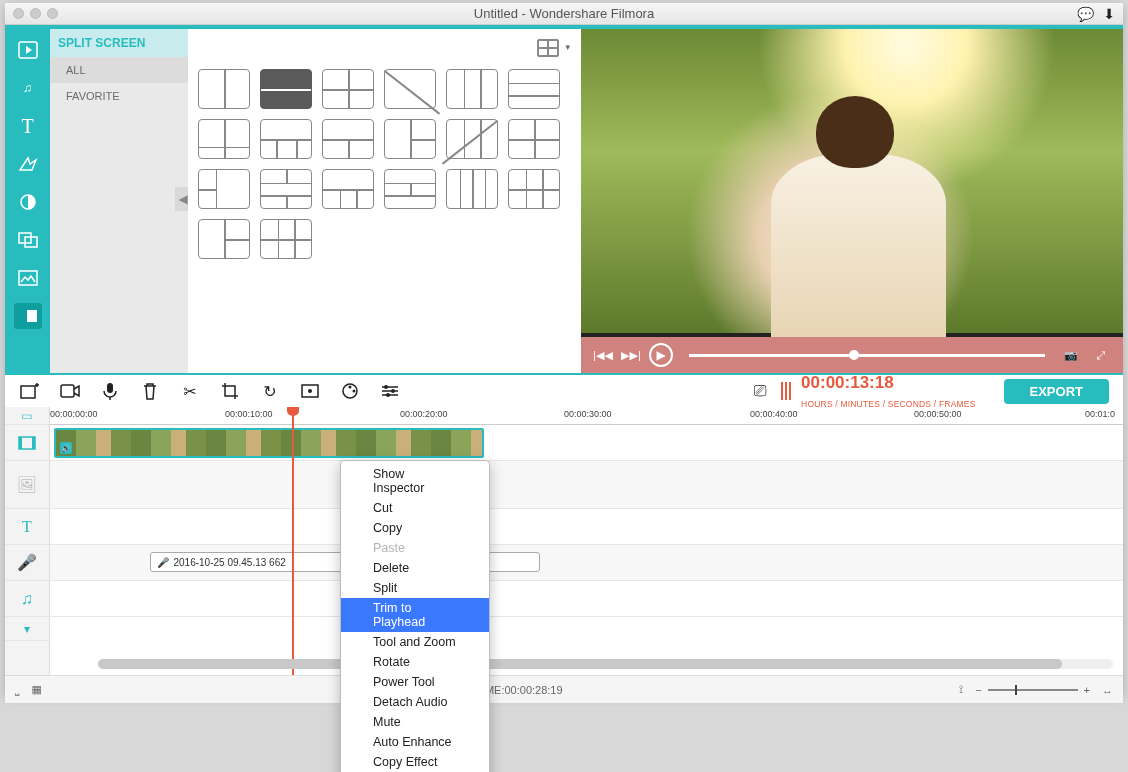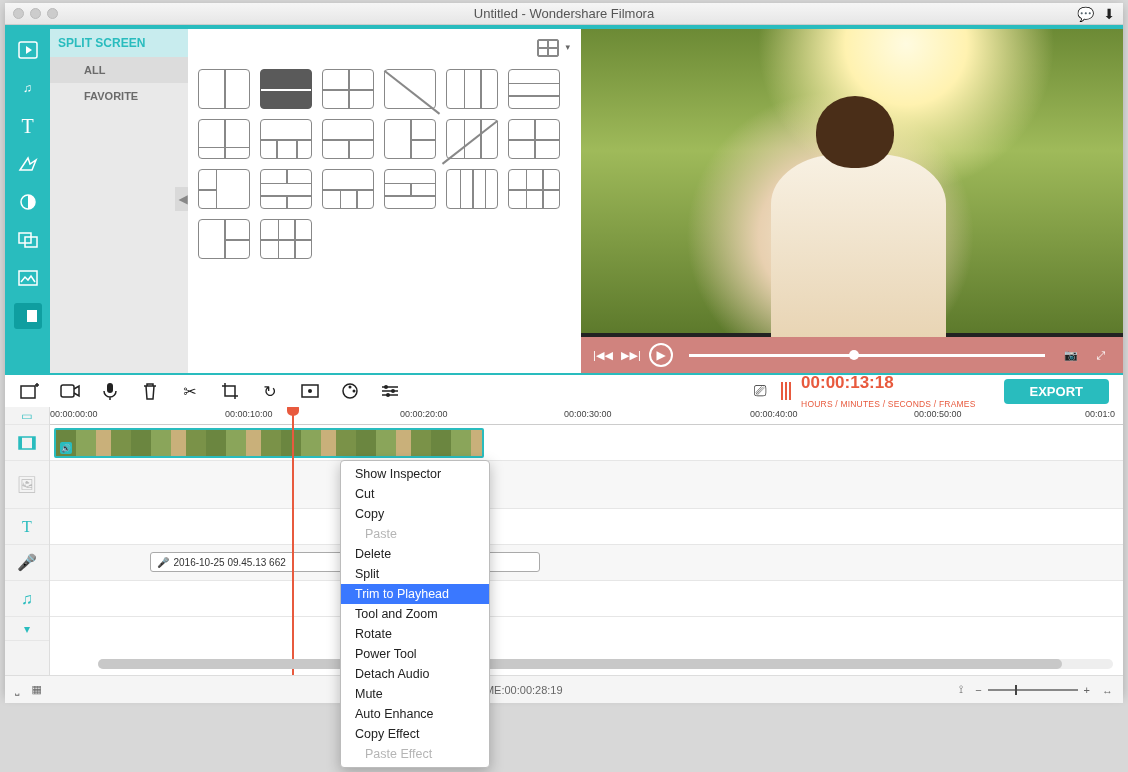--- a/index.html
+++ b/index.html
@@ -10,21 +10,21 @@
 .tl { width:11px; height:11px; border-radius:50%; background:#ccc; border:1px solid #bbb; }
 .title { position:absolute; left:0; right:0; text-align:center; font-size:13px; color:#555; }
 .titlebar-right { margin-left:auto; display:flex; gap:8px; font-size:14px; color:#222; }
 .topstrip { height:4px; background:#29bcbe; }
 .content { display:flex; height:344px; }
 .lefticons { width:45px; background:#29bcbe; display:flex; flex-direction:column; align-items:center; padding-top:8px; gap:12px; color:#fff; }
 .lefticons .ic { width:28px; height:26px; display:flex; align-items:center; justify-content:center; cursor:pointer; }
 .lefticons .ic.active { background:#0f9ea0; border-radius:3px; }
 .catpanel { width:138px; background:#e9e9e9; }
 .catheader { height:28px; background:#c8ecee; color:#29bcbe; font-weight:600; font-size:12px; padding:7px 8px; }
-.catitem { padding:7px 34px; color:#6b6b6b; font-size:11px; cursor:pointer;font-weight:bold; }
+.catitem { padding:7px 16px; color:#6b6b6b; font-size:11px; cursor:pointer; }
 .catitem.active { background:#dcdcdc; }
 .sidetoggle { position:absolute; left:170px; top:184px; width:16px; height:24px; background:#d9d9d9; border-radius:0 4px 4px 0; display:flex; align-items:center; justify-content:center; color:#888; cursor:pointer; }
 .templates { flex:1; background:#fff; padding:18px 10px; position:relative; }
 .gridswitch { position:absolute; top:10px; right:22px; width:22px; height:18px; border:1px solid #888; border-radius:2px; display:flex; flex-wrap:wrap; }
 .gridswitch div{ width:50%; height:50%; border:1px solid #888; box-sizing:border-box; }
 .gridswitch::after{ content:"▾"; position:absolute; right:-12px; top:2px; font-size:9px; color:#666; }
 .tgrid { display:grid; grid-template-columns:repeat(6,52px); grid-auto-rows:40px; gap:10px 10px; margin-top:22px; }
 .tcell { border:1.5px solid #888; border-radius:4px; background:#fff; position:relative; cursor:pointer; }
 .tcell.sel { background:#5a5a5a; border-color:#5a5a5a; }
 .tcell.sel .ln { background:#fff !important; }
@@ -73,22 +73,22 @@
 .playhead::before{content:"";position:absolute;top:-6px;left:-5px;width:12px;height:10px;background:#e85a3e;border-radius:2px 2px 50% 50%;}
 .hscroll{position:absolute;bottom:6px;left:48px;right:10px;height:10px;background:#eee;border-radius:5px;}
 .hscroll .thumb{position:absolute;left:0;width:95%;top:0;bottom:0;background:#c8c8c8;border-radius:5px;}
 .statusbar{height:28px;background:#f5f5f5;border-top:1px solid #ddd;display:flex;align-items:center;padding:0 10px;gap:12px;font-size:11px;color:#666;}
 .statusbar .sp{flex:1;}
 .zoom{display:flex;align-items:center;gap:6px;}
 .zoom .ztrack{width:90px;height:2px;background:#888;position:relative;}
 .zoom .ztrack::after{content:"";position:absolute;left:30%;top:-4px;width:2px;height:10px;background:#444;}
 
 .ctxmenu{position:absolute;left:340px;top:460px;width:150px;background:#fff;border:1px solid #bcbcbc;border-radius:4px;box-shadow:0 4px 14px rgba(0,0,0,0.25);padding:3px 0;z-index:100;font-size:12.5px;}
-.ctxitem{padding:3px 14px;color:#222;cursor:pointer;}
-.ctxitem.disabled{color:#b5b5b5;cursor:default;margin-left:10px;}
+.ctxitem{padding:3px 32px;color:#222;cursor:pointer;}
+.ctxitem.disabled{color:#b5b5b5;cursor:default;}
 .ctxitem.hl{background:#3a78ff;color:#fff;}
 </style>
 </head>
 <body>
 
 <div class="window">
   <div class="titlebar">
     <div class="traffic">
       <div class="tl"></div>
       <div class="tl"></div>

